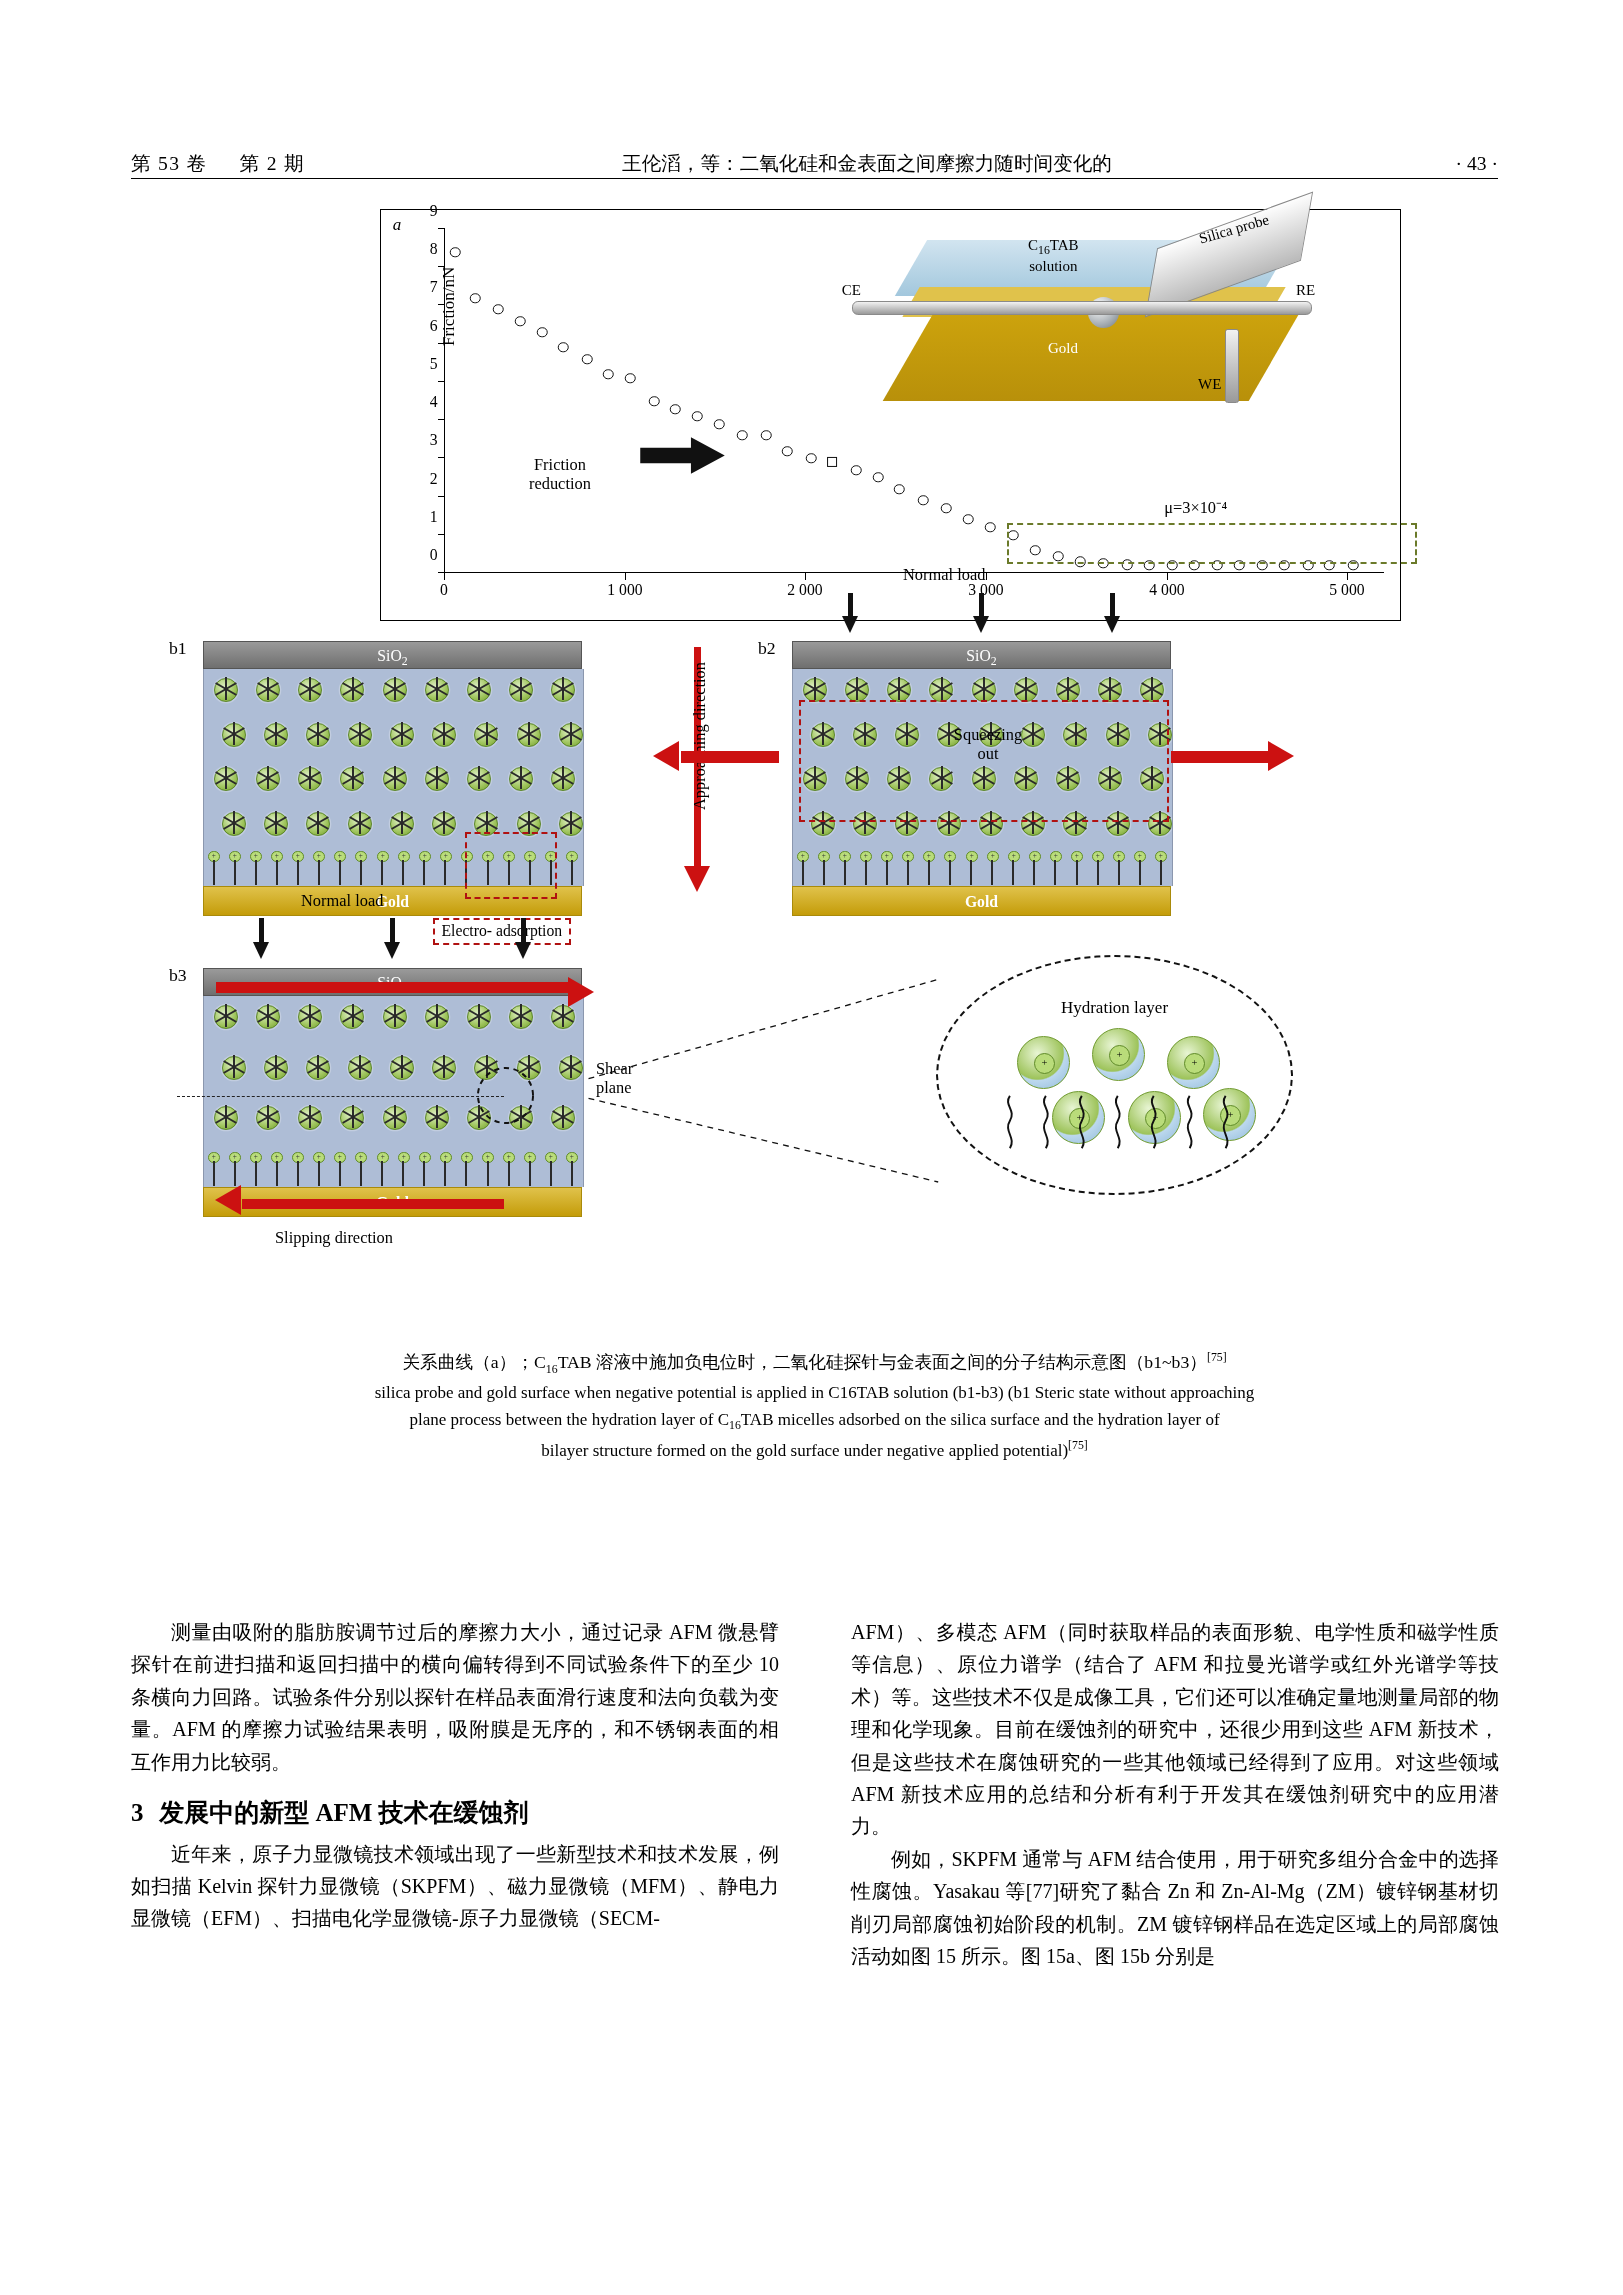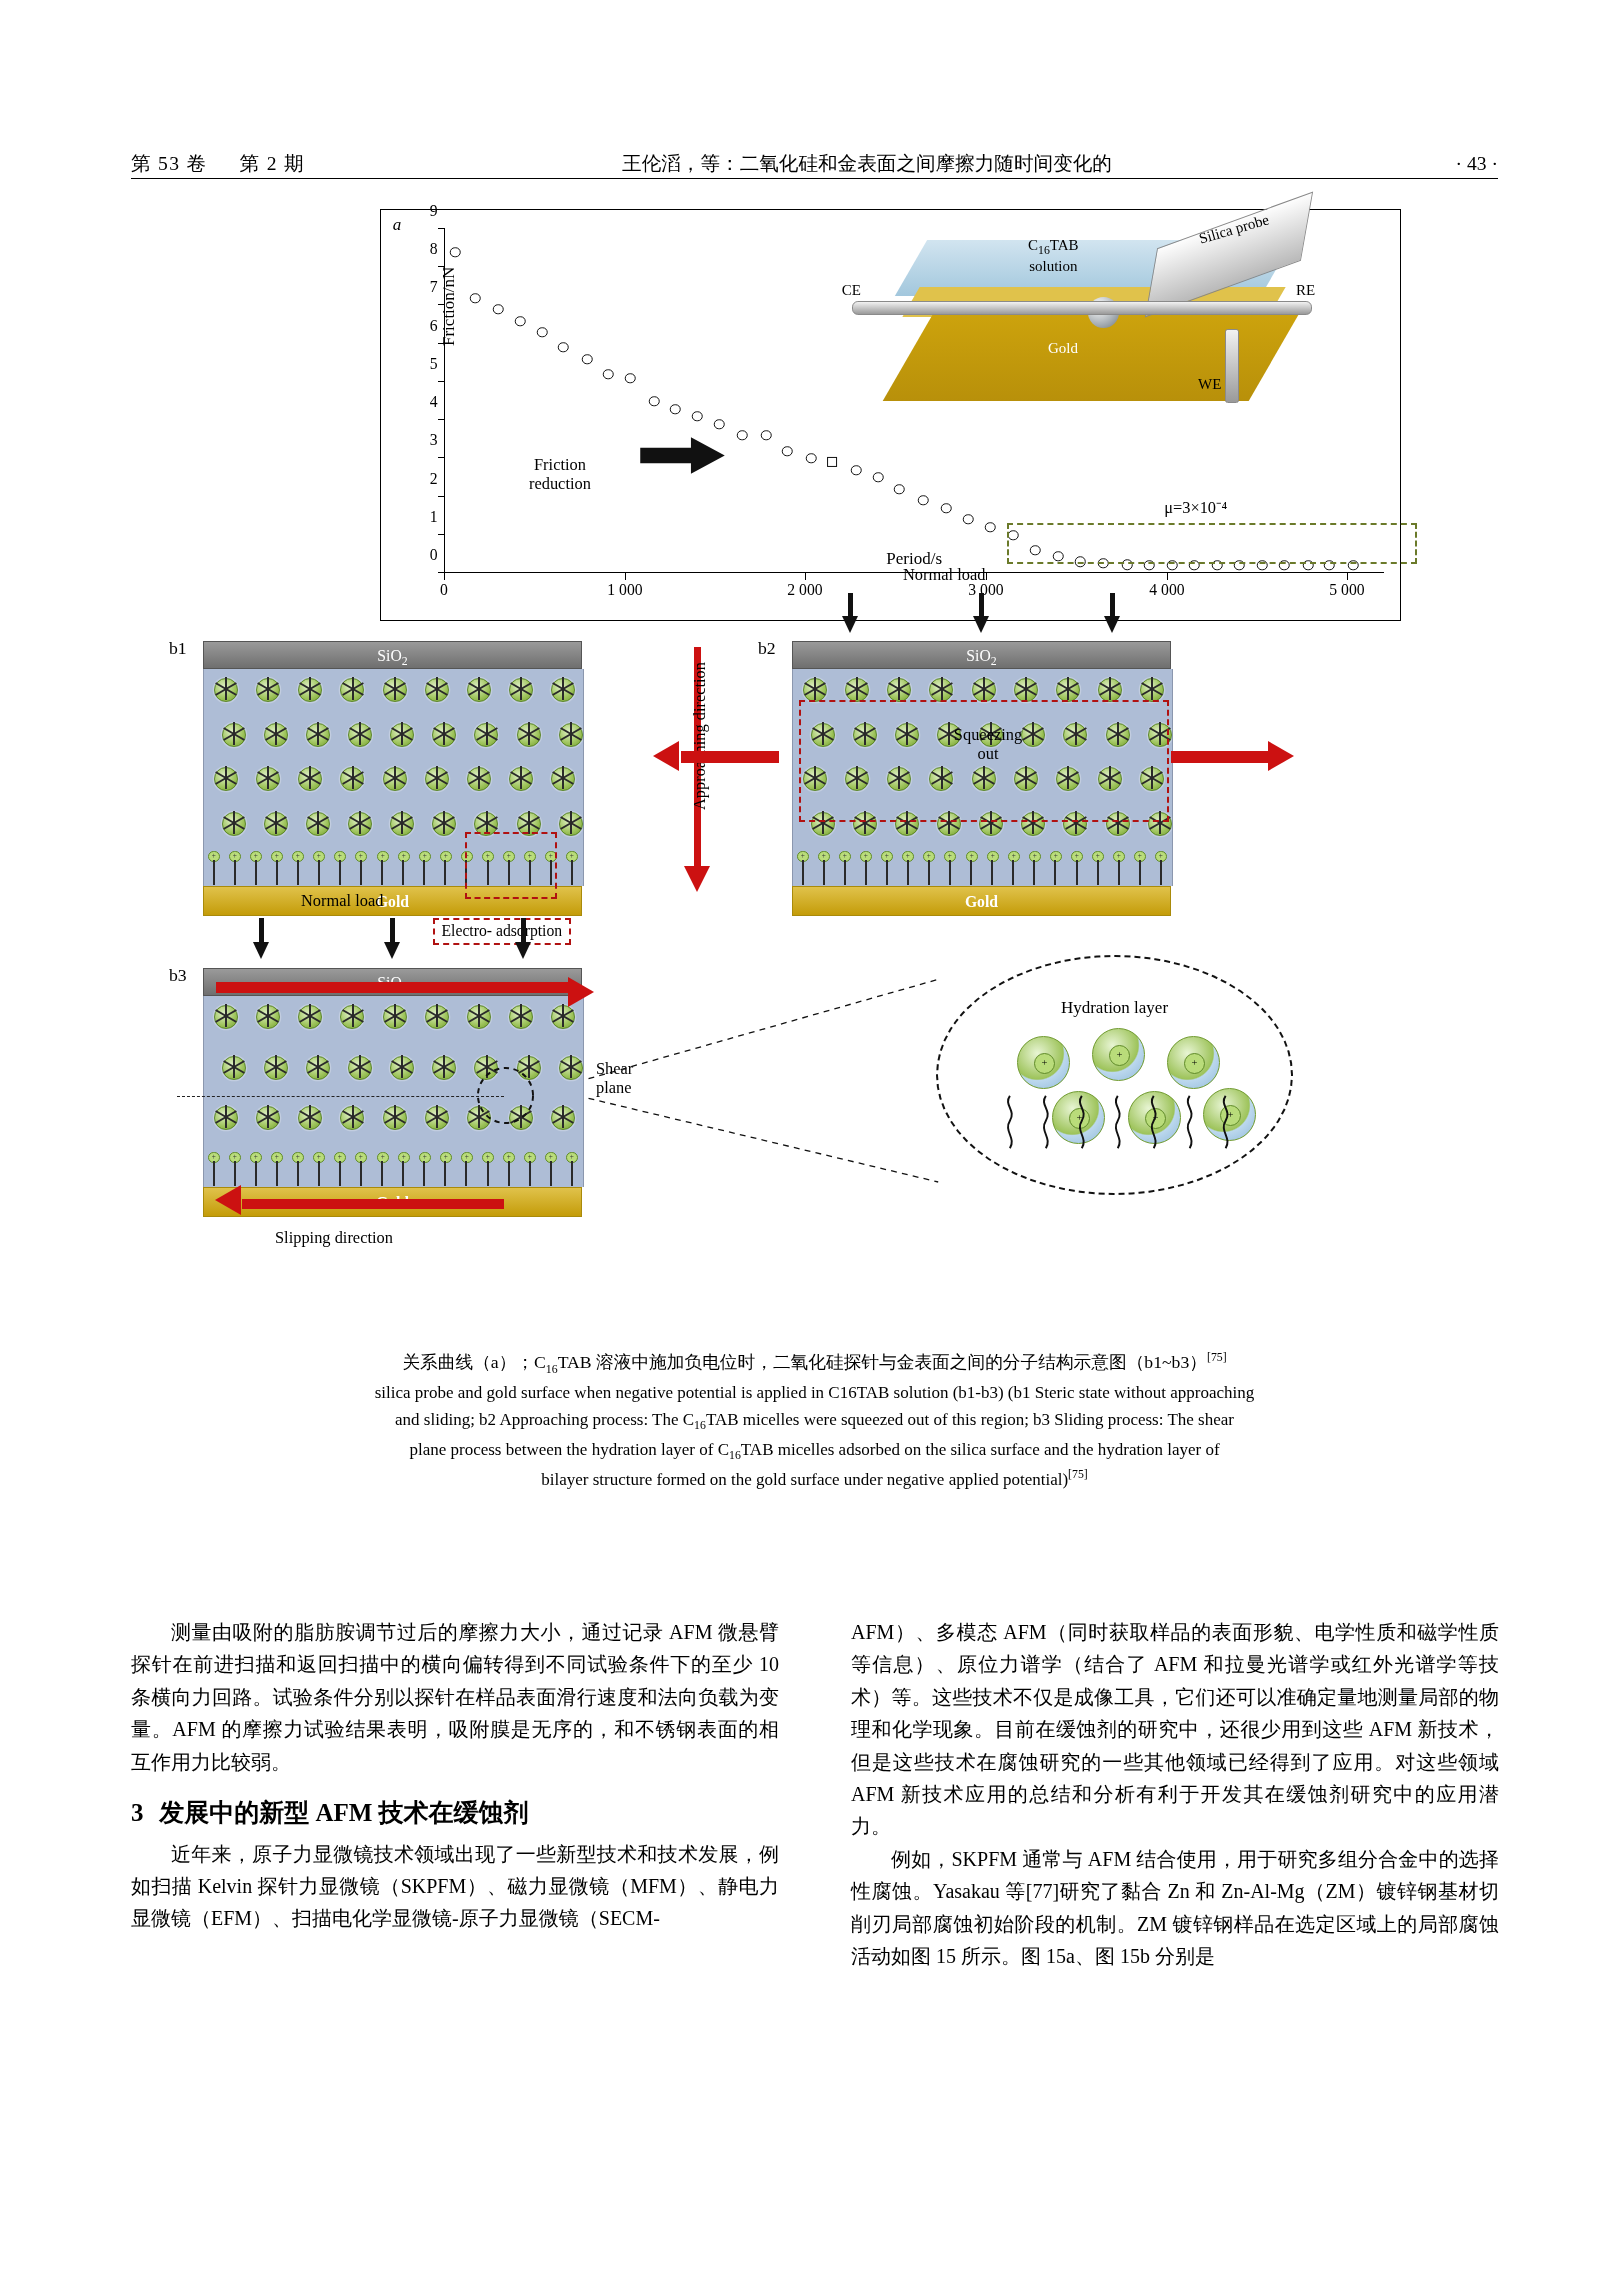--- a/index.html
+++ b/index.html
@@ -489,21 +489,20 @@
 
   <div class="figure">
 
     <div class="chart-panel">
       <div class="chart-letter">a</div>
 
       <div class="plot-area">
         <div class="axis-x"></div>
         <div class="axis-y"></div>
         <div class="y-axis-label">Friction/nN</div>
-        <div class="x-axis-label">Period/s</div>
         <div id="yticks">
             <div class="ytick" style="bottom: 0px;">0</div>
             <div class="ytickmark" style="bottom: 0px;"></div>
             <div class="ytick" style="bottom: 38px;">1</div>
             <div class="ytickmark" style="bottom: 38px;"></div>
             <div class="ytick" style="bottom: 76px;">2</div>
             <div class="ytickmark" style="bottom: 76px;"></div>
             <div class="ytick" style="bottom: 115px;">3</div>
             <div class="ytickmark" style="bottom: 115px;"></div>
             <div class="ytick" style="bottom: 153px;">4</div>
@@ -1515,23 +1514,20 @@
   </div>
 
   <div class="caption">
     <div class="cn">
       关系曲线（a）；C<span class="sub">16</span>TAB 溶液中施加负电位时，二氧化硅探针与金表面之间的分子结构示意图（b1~b3）<span class="sup">[75]</span>
     </div>
     <div class="en">
       <span>silica probe and gold surface when negative potential is applied in C</span><span>16</span><span>TAB solution (b1-b3) (b1 Steric state without approaching</span>
     </div>
     <div class="en">
-      <span>and sliding; b2 Approaching process: The C</span><span class="sub">16</span><span>TAB micelles were squeezed out of this region; b3 Sliding process: The shear</span>
-    </div>
-    <div class="en">
       <span>plane process between the hydration layer of C</span><span class="sub">16</span><span>TAB micelles adsorbed on the silica surface and the hydration layer of</span>
     </div>
     <div class="en">
       <span>bilayer structure formed on the gold surface under negative applied potential)</span><span class="sup">[75]</span>
     </div>
   </div>
 
   <div class="body-cols">
     <div class="col col-left">
       <p>测量由吸附的脂肪胺调节过后的摩擦力大小，通过记录 AFM 微悬臂探针在前进扫描和返回扫描中的横向偏转得到不同试验条件下的至少 10 条横向力回路。试验条件分别以探针在样品表面滑行速度和法向负载为变量。AFM 的摩擦力试验结果表明，吸附膜是无序的，和不锈钢表面的相互作用力比较弱。</p>

